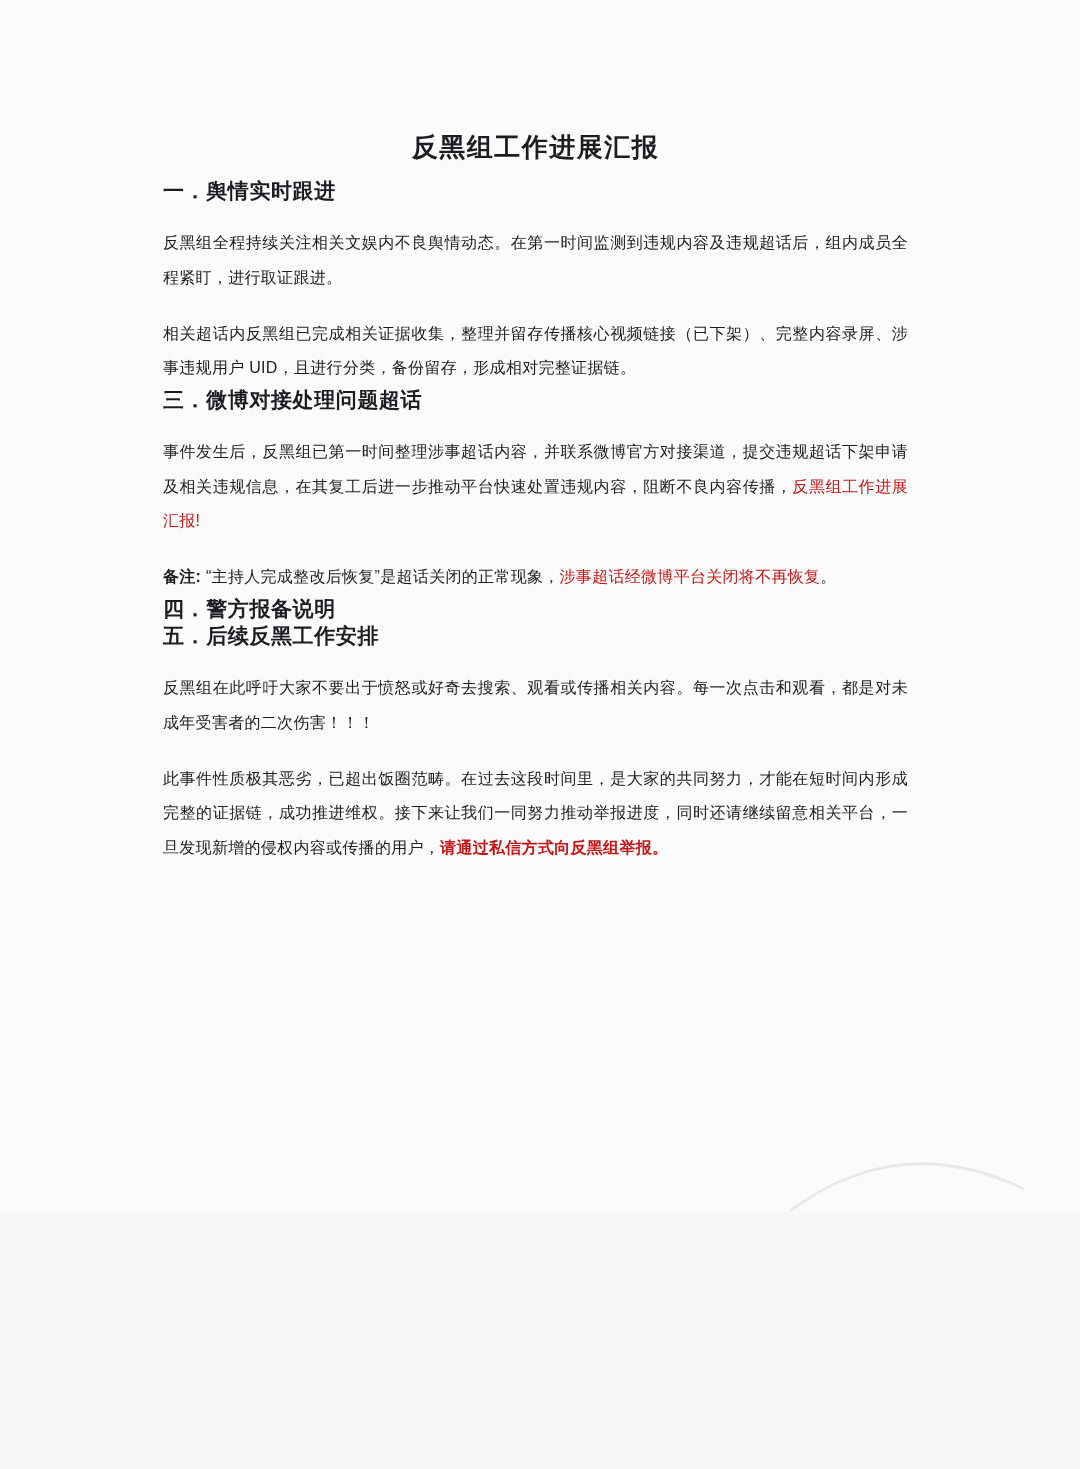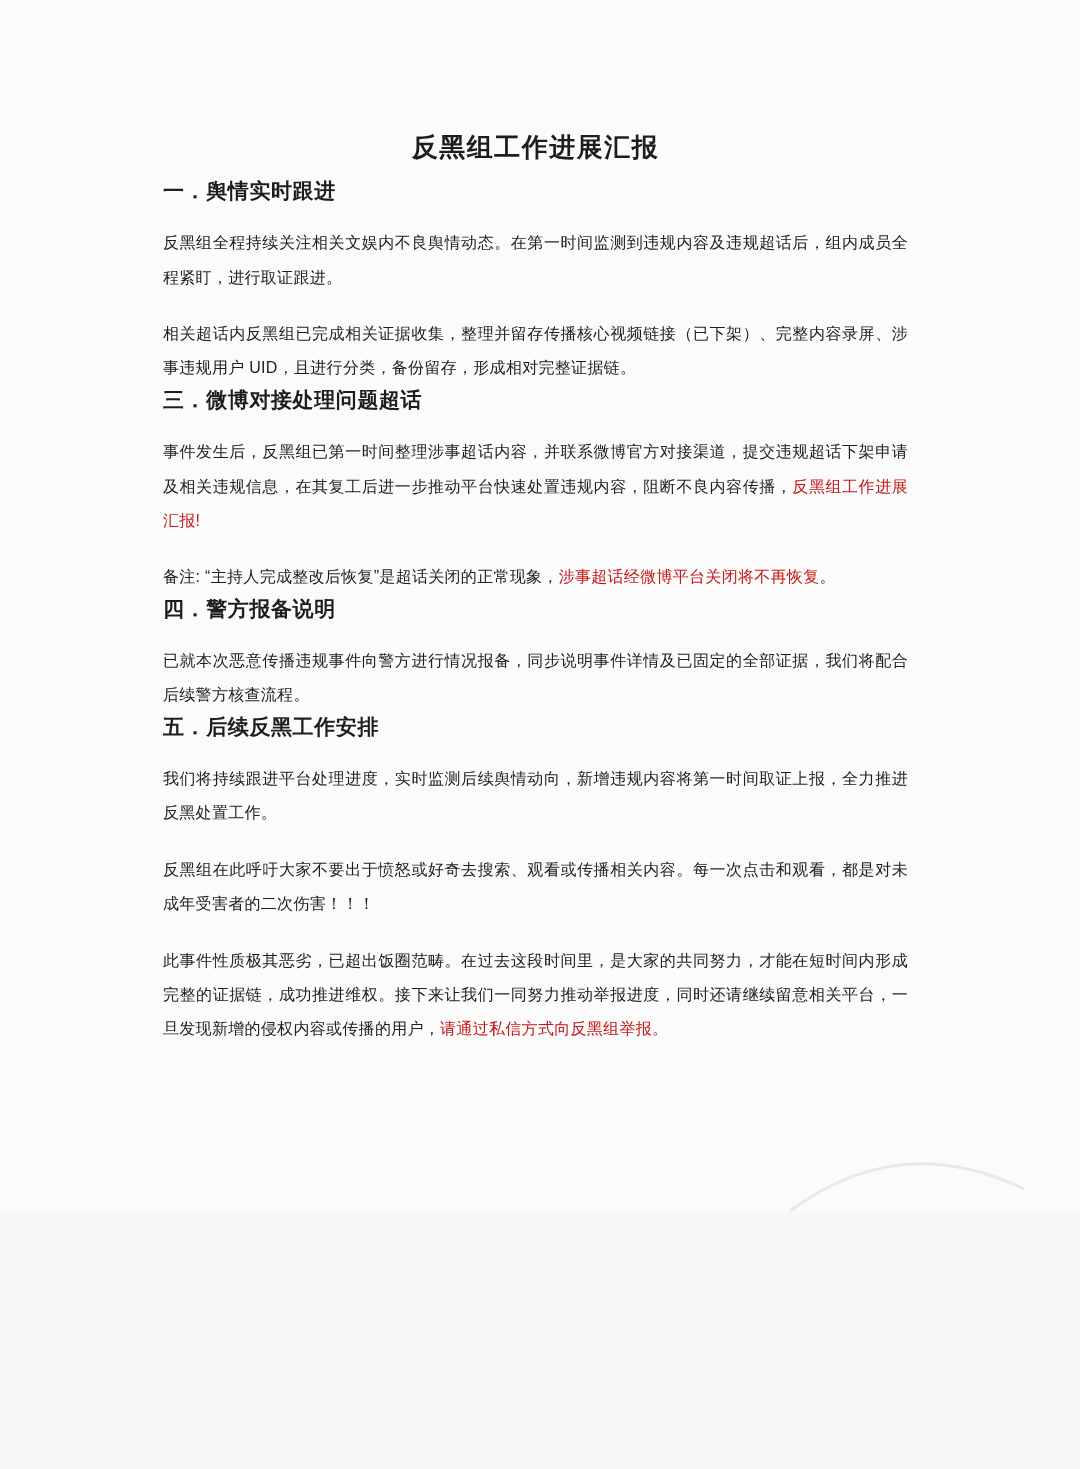--- a/index.html
+++ b/index.html
@@ -32,21 +32,21 @@
   .para {
     font-size: 16px;
     line-height: 2.15;
     letter-spacing: 0.3px;
     margin-top: 22px;
     text-align: justify;
     text-justify: inter-ideograph;
   }
   .para.bold { font-weight: normal; }
   .run-red { color: var(--red, #c41717); }
-  .run-bold { font-weight: normal; }
+  .run-bold { font-weight: bold; }
   .watermark {
     position: absolute;
     right: 48px;
     bottom: -8px;
     opacity: 0.55;
   }
 </style>
 </head>
 <body>
 
@@ -54,23 +54,21 @@
   <h1 class="title">反黑组工作进展汇报</h1>
 
   <div id="doc-body">
       <div class="heading"><span class="">一．舆情实时跟进</span></div>
       <div class="para"><span class="">反黑组全程持续关注相关文娱内不良舆情动态。在第一时间监测到违规内容及违规超话后，组内成员全程紧盯，进行取证跟进。</span></div>
       <div class="para"><span class="">相关超话内反黑组已完成相关证据收集，整理并留存传播核心视频链接（已下架）、完整内容录屏、涉事违规用户 UID，且进行分类，备份留存，形成相对完整证据链。</span></div>
       <div class="heading"><span class="">三．微博对接处理问题超话</span></div>
       <div class="para"><span class="">事件发生后，反黑组已第一时间整理涉事超话内容，并联系微博官方对接渠道，提交违规超话下架申请及相关违规信息，在其复工后进一步推动平台快速处置违规内容，阻断不良内容传播，</span><span class="run-red">反黑组工作进展汇报!</span></div>
       <div class="para"><span class="run-bold">备注:</span><span class=""> “主持人完成整改后恢复”是超话关闭的正常现象，</span><span class="run-red">涉事超话经微博平台关闭将不再恢复</span><span class="">。</span></div>
       <div class="heading"><span class="">四．警方报备说明</span></div>
-      <div class="para"><span class="">已就本次恶意传播违规事件向警方进行情况报备，同步说明事件详情及已固定的全部证据，我们将配合后续警方核查流程。</span></div>
       <div class="heading"><span class="">五．后续反黑工作安排</span></div>
-      <div class="para"><span class="">我们将持续跟进平台处理进度，实时监测后续舆情动向，新增违规内容将第一时间取证上报，全力推进反黑处置工作。</span></div>
       <div class="para bold"><span class="">反黑组在此呼吁大家不要出于愤怒或好奇去搜索、观看或传播相关内容。每一次点击和观看，都是对未成年受害者的二次伤害！！！</span></div>
       <div class="para"><span class="">此事件性质极其恶劣，已超出饭圈范畴。在过去这段时间里，是大家的共同努力，才能在短时间内形成完整的证据链，成功推进维权。接下来让我们一同努力推动举报进度，同时还请继续留意相关平台，一旦发现新增的侵权内容或传播的用户，</span><span class="run-red run-bold">请通过私信方式向反黑组举报。</span></div>
     </div>
 
   <svg class="watermark" width="250" height="64" viewBox="0 0 250 64" aria-hidden="true">
     <path d="M8 56 Q 118 -26 242 34" stroke="#dcdcdc" stroke-width="3" fill="none"></path>
   </svg>
 </div>
 
 </body></html>

